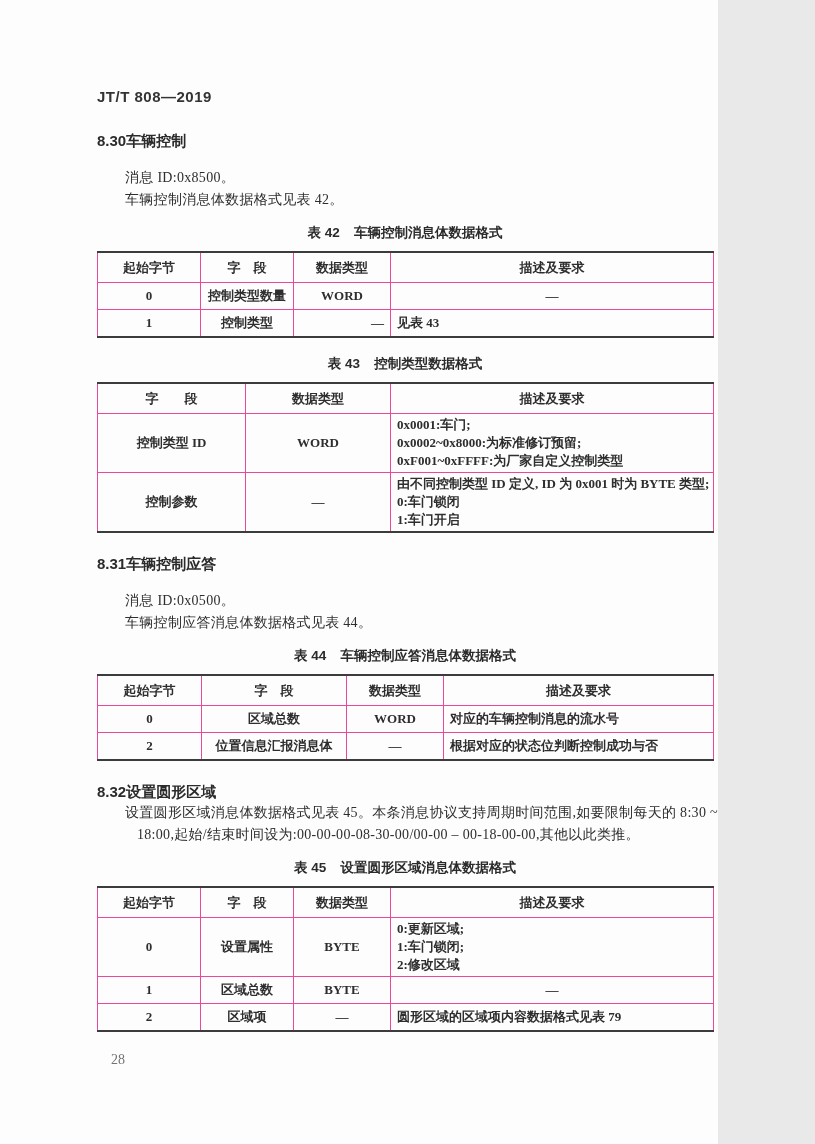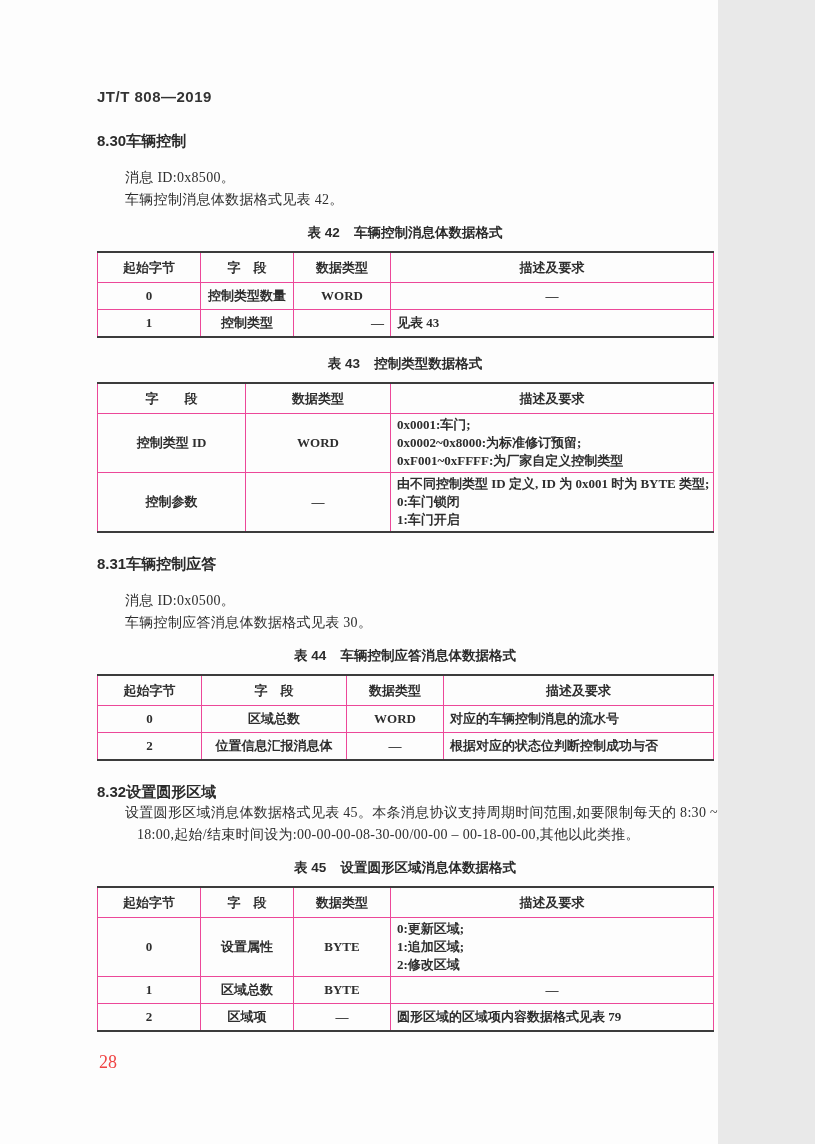--- a/index.html
+++ b/index.html
@@ -73,23 +73,23 @@
     overflow:hidden;
   }
   table.data-table th{height:25px;text-align:center;}
   table.data-table td{height:22px;}
   td.c{text-align:center;}
   td.l{text-align:left;padding-left:9px;margin-top:45px;}
   td.r{text-align:right;padding-right:3px;}
   td .dl{white-space:nowrap;line-height:18px;}
   td.multi{padding-top:5px;padding-bottom:5px;}
   .page-number{
-    margin:20px 0 0 2px;
-    font-size:18px;
-    color:#ef4444;
+    margin:20px 0 0 14px;
+    font-size:14px;
+    color:#737373;
   }
 </style>
 </head>
 <body>
 
 <div class="page">
   <div class="content">
 
     <div class="doc-header">JT/T 808—2019</div>
 
@@ -170,21 +170,21 @@
           </td>
         </tr>
       </tbody>
     </table>
 
     <h2 class="sec-heading" style="margin-top:22px;">
       <span>8.31</span>
       <span>车辆控制应答</span>
     </h2>
     <p class="body-line first">消息 ID:0x0500。</p>
-    <p class="body-line">车辆控制应答消息体数据格式见表 30。</p>
+    <p class="body-line">车辆控制应答消息体数据格式见表 44。</p>
 
     <div class="tbl-caption">
       <span class="cap-label">表 44</span><span>车辆控制应答消息体数据格式</span>
     </div>
     <table class="data-table">
       <colgroup>
           <col style="width:104px">
           <col style="width:145px">
           <col style="width:97px">
           <col style="width:270px">
@@ -238,21 +238,21 @@
           <th>描述及要求</th>
         </tr>
       </thead>
       <tbody>
         <tr>
           <td class="c">0</td>
           <td class="c">设置属性</td>
           <td class="c">BYTE</td>
           <td class="l multi">
             <div class="dl">0:更新区域;</div>
-            <div class="dl">1:追加区域;</div>
+            <div class="dl">1:车门锁闭;</div>
             <div class="dl">2:修改区域</div>
           </td>
         </tr>
         <tr>
           <td class="c">1</td>
           <td class="c">区域总数</td>
           <td class="c">BYTE</td>
           <td class="c">—</td>
         </tr>
         <tr>

